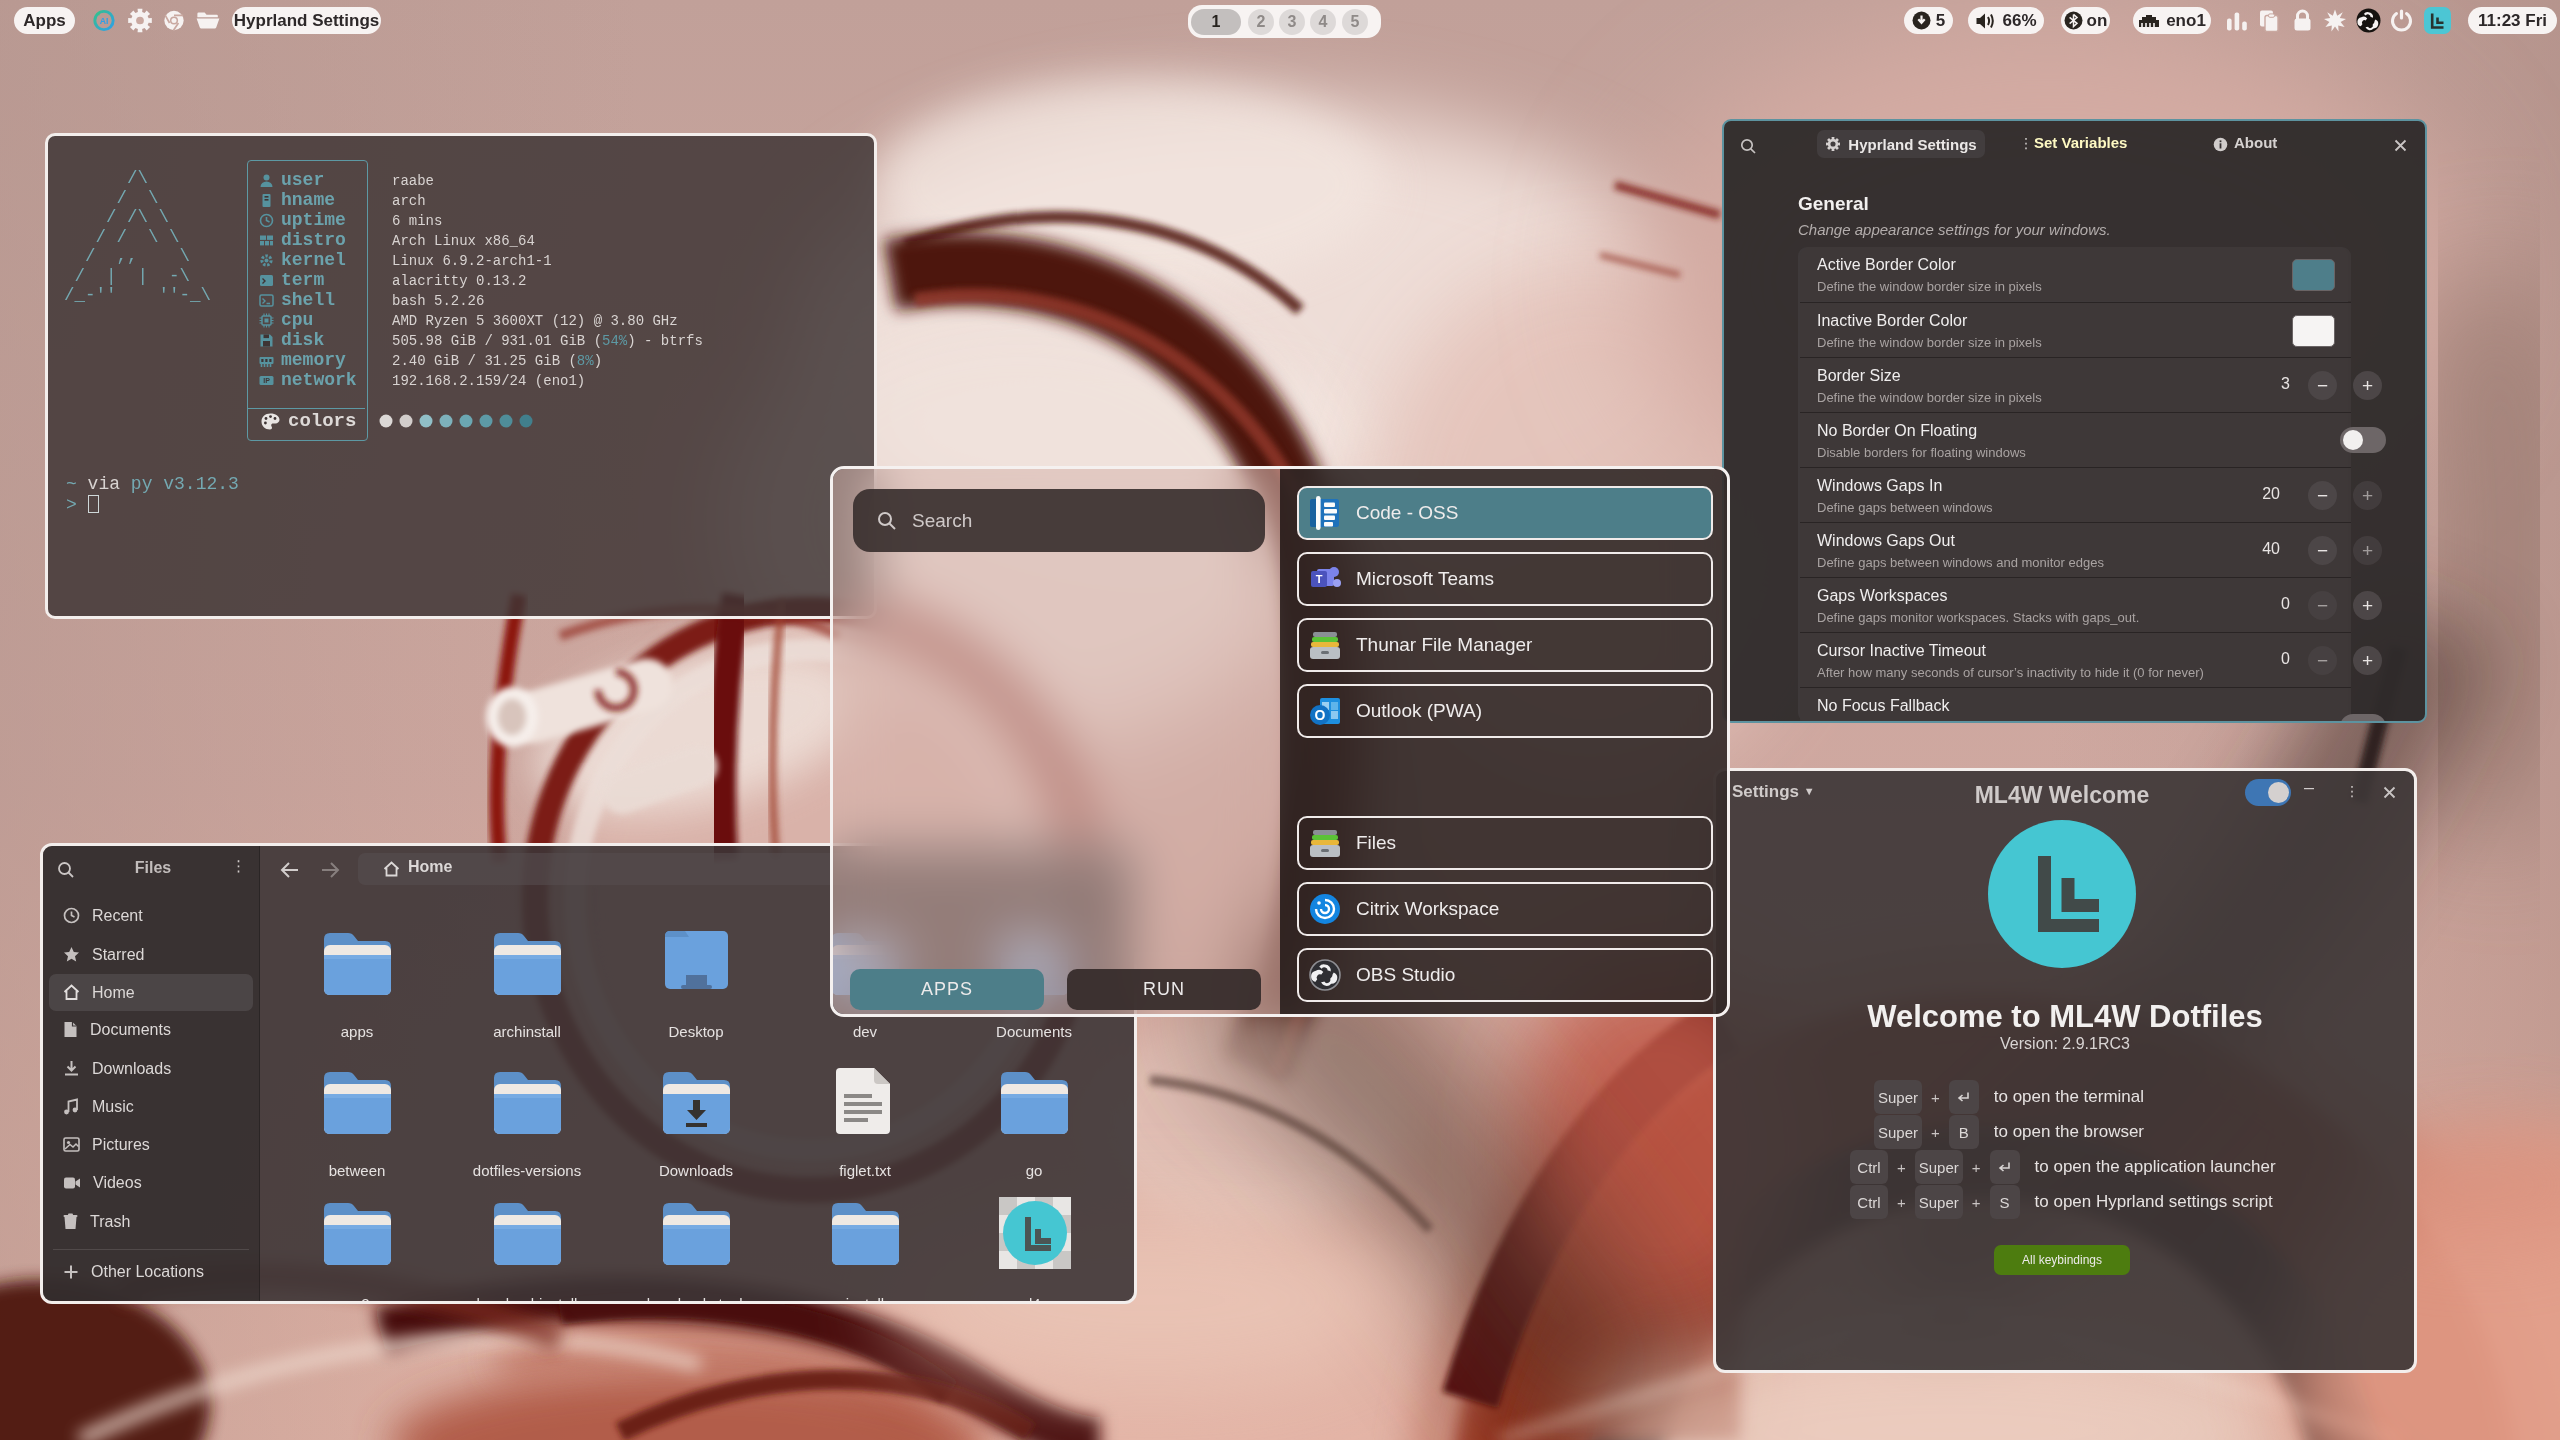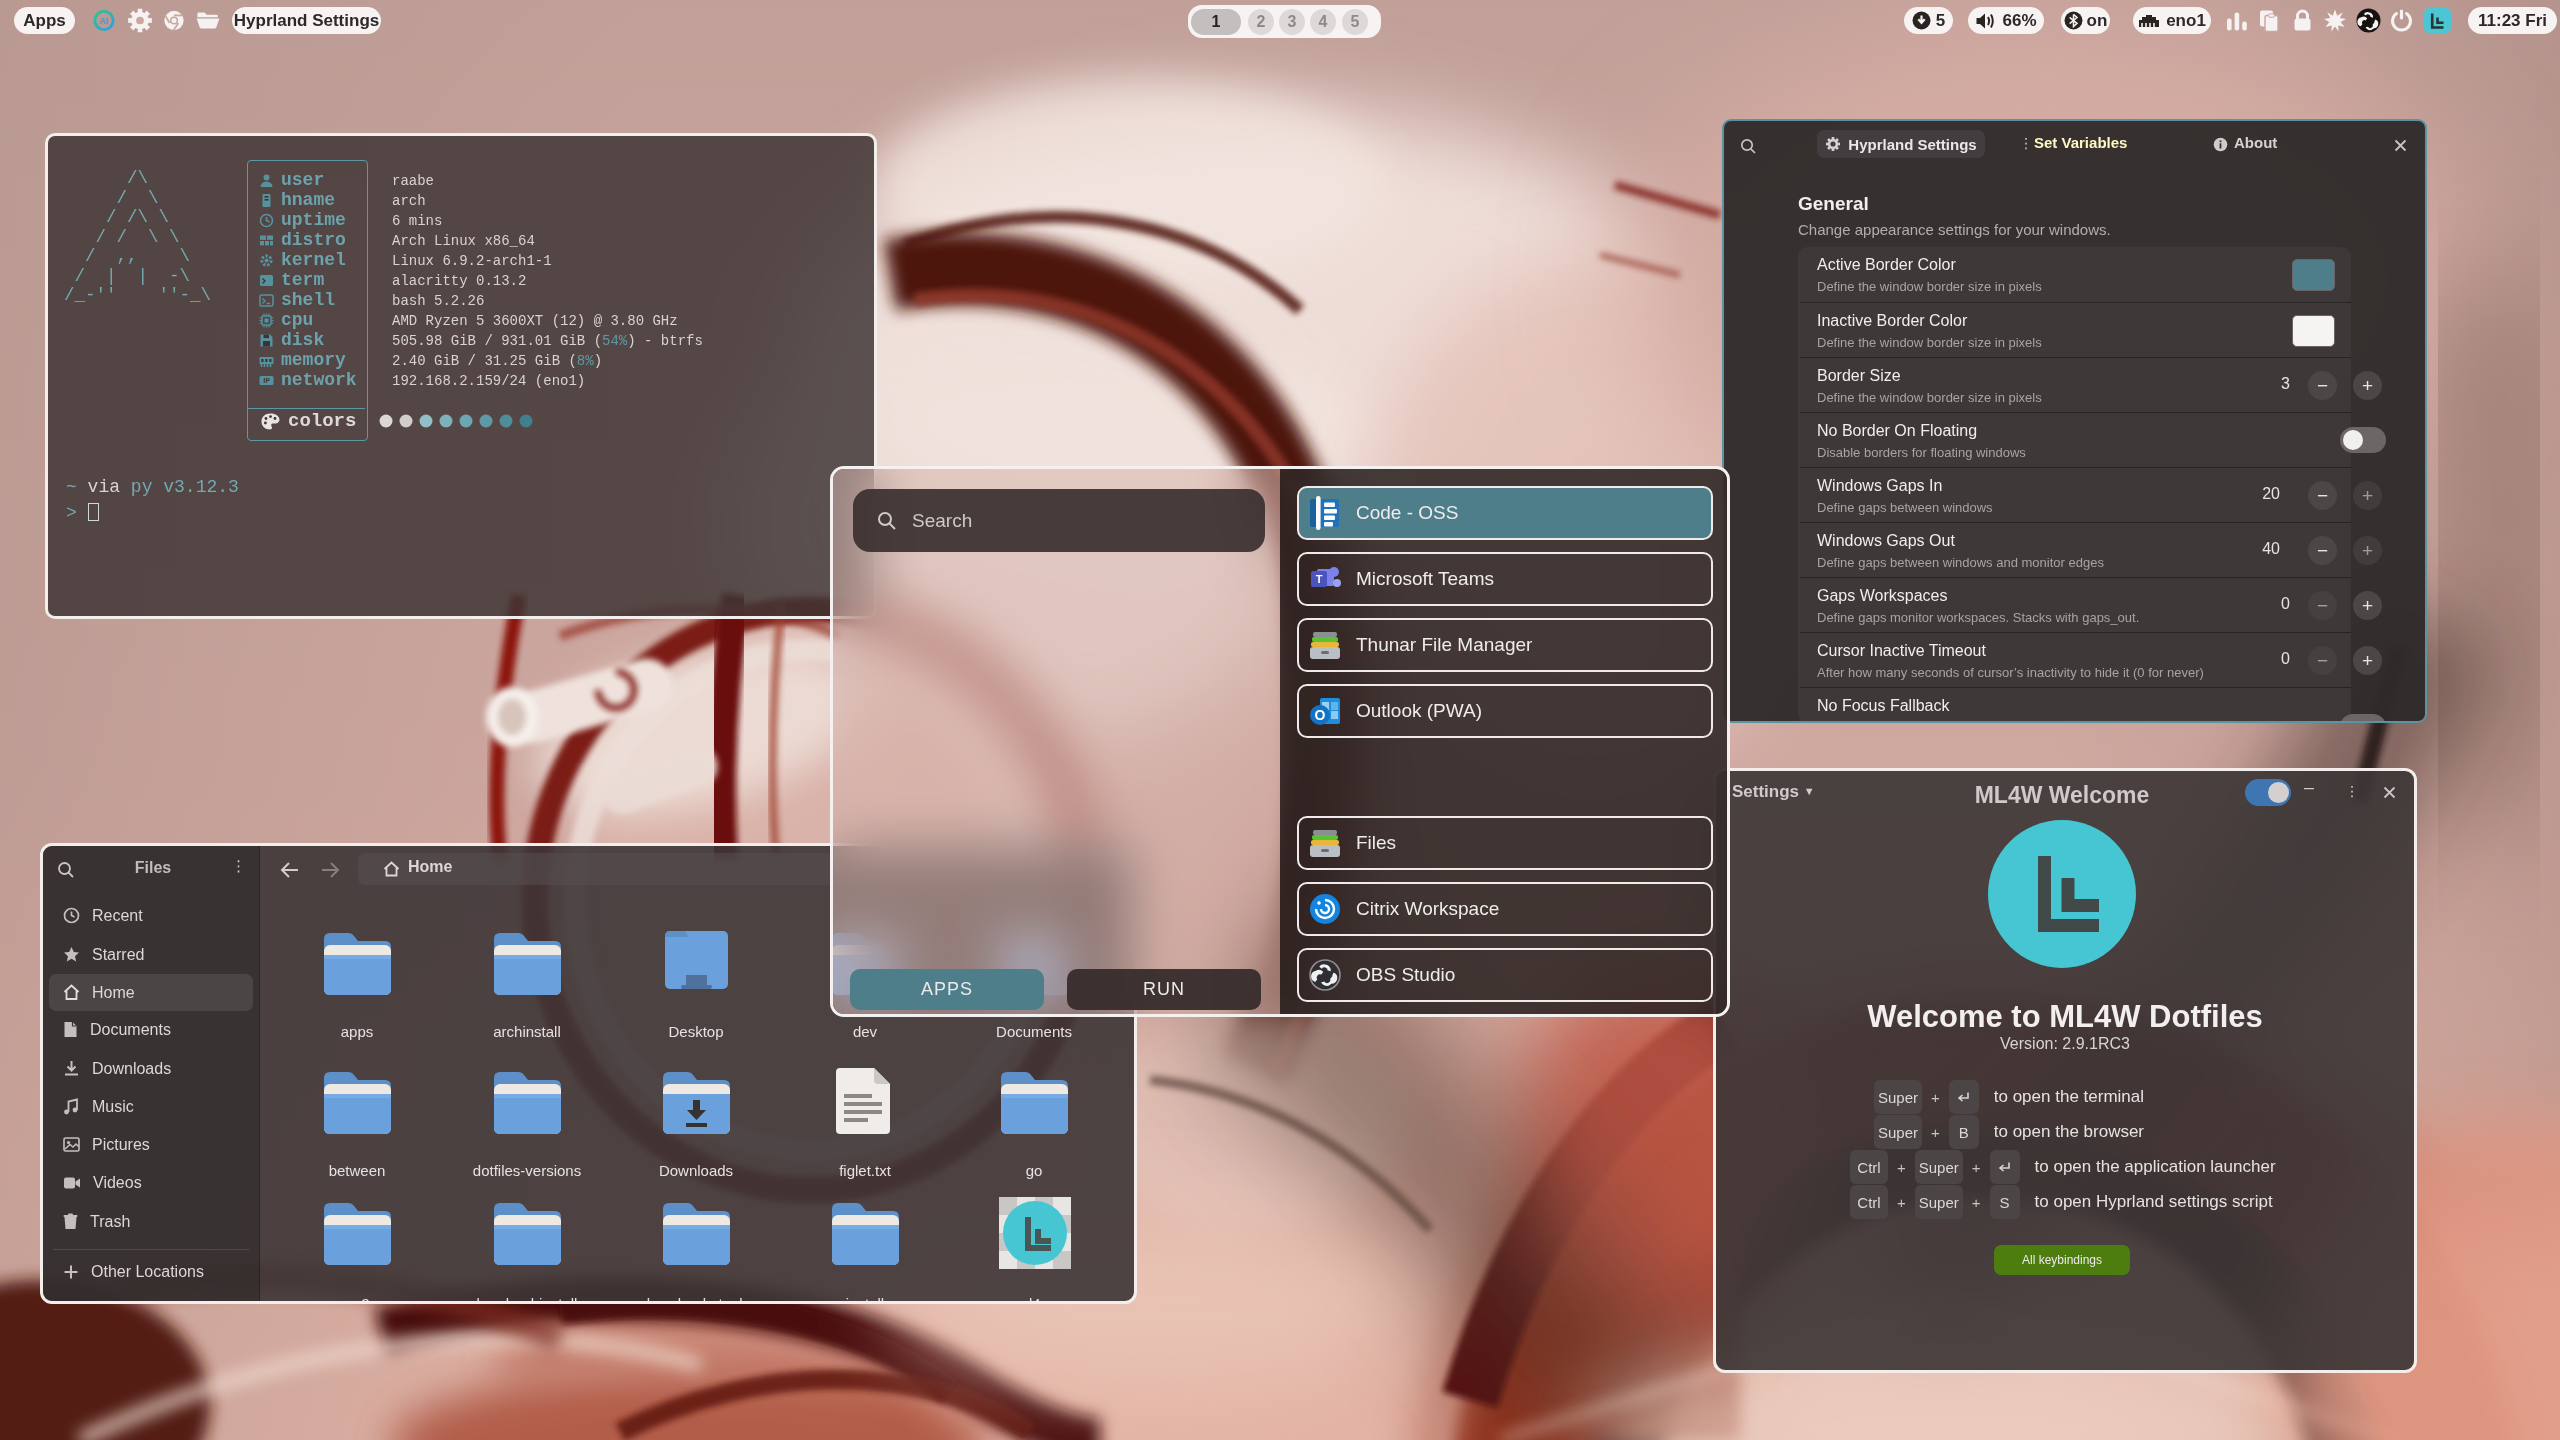--- a/index.html
+++ b/index.html
@@ -417,21 +417,21 @@
 <svg style="position:absolute;left:331px;top:277px;" width="160" height="16" viewBox="0 0 160 16">
  <circle cx="7" cy="8" r="6.5" fill="#dcd8d6"></circle>
         <circle cx="27" cy="8" r="6.5" fill="#d2cdcb"></circle>
  <circle cx="47" cy="8" r="6.5" fill="#90bfc7"></circle>
         <circle cx="67" cy="8" r="6.5" fill="#7db1bb"></circle>
  <circle cx="87" cy="8" r="6.5" fill="#6ba7b2"></circle>
         <circle cx="107" cy="8" r="6.5" fill="#5d9aa6"></circle>
  <circle cx="127" cy="8" r="6.5" fill="#4f8d99"></circle>
         <circle cx="147" cy="8" r="6.5" fill="#417f8c"></circle>
 </svg>
-<pre style="left:18px;top:338px;font-size:18px;line-height:26px;"><span class="teal">~</span> via <span class="teal">py v3.12.3</span>
+<pre style="left:18px;top:338px;font-size:18px;line-height:21px;"><span class="teal">~</span> via <span class="teal">py v3.12.3</span>
 <span class="teal">&gt;</span> <span style="border:1.5px solid #cfd8d9;display:inline-block;width:9px;height:16px;vertical-align:-3px;"></span></pre>
 </div>
 
 <div id="files">
  <div id="fsidebar"></div>
  <svg style="position:absolute;left:14px;top:15px;" width="18" height="18" viewBox="0 0 18 18">
         <circle cx="7.5" cy="7.5" r="5.5" fill="none" stroke="#cbc6c5" stroke-width="1.8"></circle>
         <path d="M 11.5 11.5 L 16 16" stroke="#cbc6c5" stroke-width="1.8"></path>
       </svg>
  <div style="position:absolute;left:60px;top:13px;width:100px;text-align:center;font-weight:bold;font-size:16px;color:#c2bdbc;">Files</div>
@@ -568,21 +568,21 @@
  <svg style="position:absolute;left:489px;top:16px;" width="15" height="15" viewBox="0 0 15 15">
         <circle cx="7.5" cy="7.5" r="6.8" fill="#d0cccb"></circle>
         <rect x="6.6" y="6.3" width="1.8" height="5.2" fill="#332f2f"></rect>
         <rect x="6.6" y="3.4" width="1.8" height="1.8" fill="#332f2f"></rect>
       </svg>
  <div style="position:absolute;left:510px;top:13px;font-weight:bold;font-size:15px;color:#d6d2d1;">About</div>
  <svg style="position:absolute;left:669px;top:17px;" width="15" height="15" viewBox="0 0 15 15">
         <path d="M 2.5 2.5 L 12.5 12.5 M 12.5 2.5 L 2.5 12.5" stroke="#c9c5c4" stroke-width="1.8"></path>
       </svg>
  <div style="position:absolute;left:74px;top:72px;font-weight:bold;font-size:19px;color:#f2f0ef;">General</div>
- <div style="position:absolute;left:74px;top:100px;font-size:15px;color:#b3adac;">Change appearance settings for your windows.</div>
+ <div style="position:absolute;left:74px;top:100px;font-size:15px;color:#b3adac;font-style:italic;">Change appearance settings for your windows.</div>
  <div style="position:absolute;left:74px;top:126px;width:550px;height:475px;background:rgba(64,59,60,.85);border-radius:9px;"></div>
  <div class="srow" style="top:126px;height:54px;border-radius:9px 9px 0 0;">
   <div class="t1">Active Border Color</div>
         <div class="t2">Define the window border size in pixels</div>
   <div style="position:absolute;left:492px;top:12px;width:41px;height:30px;background:#4e7e8a;border:1px solid #6a6465;border-radius:5px;"></div>
       </div>
  <div class="srow sep" style="top:181px;height:54px;">
   <div class="t1">Inactive Border Color</div>
         <div class="t2">Define the window border size in pixels</div>
   <div style="position:absolute;left:492px;top:12px;width:41px;height:30px;background:#f6f4f3;border:1px solid #6a6465;border-radius:5px;"></div>

